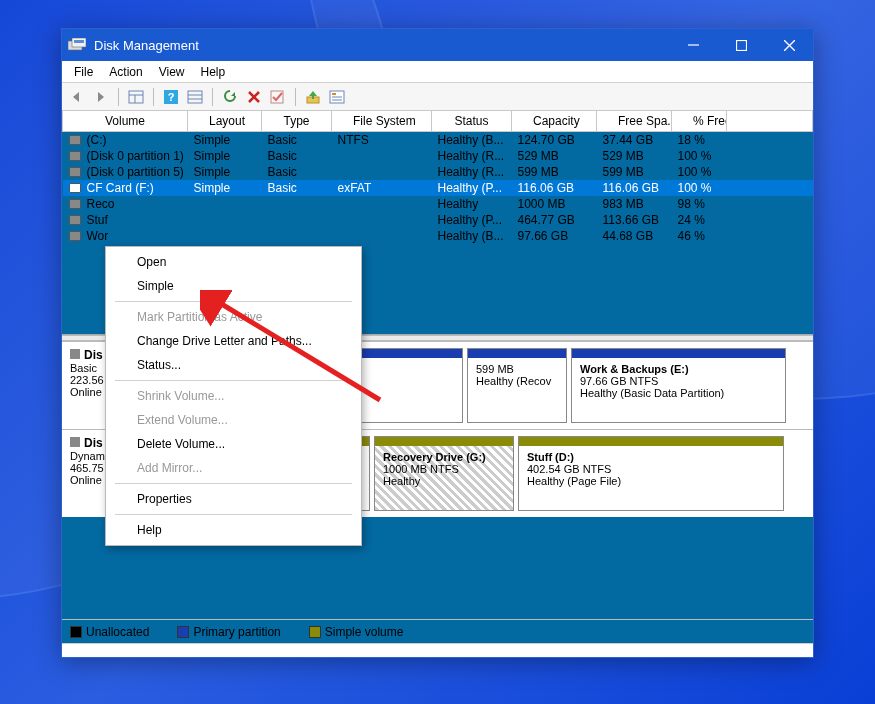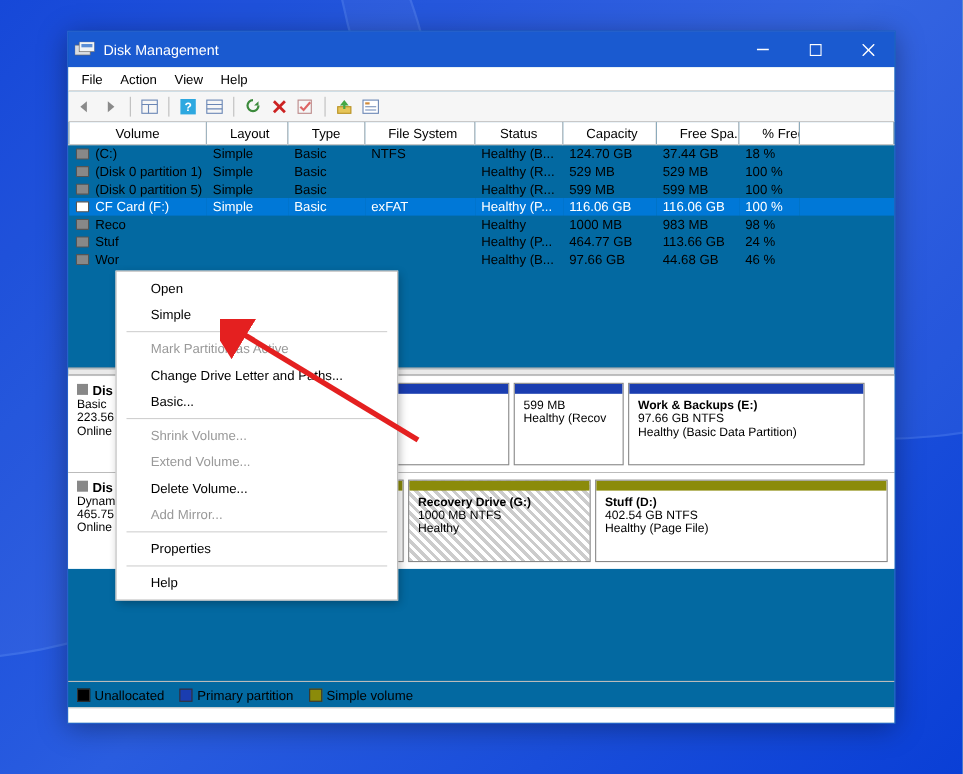--- a/index.html
+++ b/index.html
@@ -30,21 +30,21 @@
   .arrow { position: absolute; left: 200px; top: 290px; z-index: 60; pointer-events: none; }
   .disk-area { flex: 0 0 auto; background: #fff; }
   .disk-row { display: flex; height: 88px; border-top: 1px solid #bbb; }
   .disk-hdr { width: 90px; border-right: 1px solid #bbb; padding: 6px 8px; background: #fff; }
   .disk-hdr b { font-size: 12px; }
   .disk-hdr div { font-size: 11px; }
   .part-strip { flex: 1; display: flex; padding: 6px; gap: 4px; background: #fff; }
   .part { border: 1px solid #888; position: relative; padding: 14px 8px 4px 8px; font-size: 11px; overflow: hidden; }
   .part .ptop { position: absolute; left: 0; right: 0; top: 0; height: 9px; }
   .part b { font-size: 11px; }
-  .legend { height: 24px; border-top: 1px solid #bbb; display: flex; align-items: center; gap: 14px; padding-left: 8px; font-size: 12px; }
+  .legend { height: 24px; border-top: 1px solid #bbb; display: flex; align-items: center; gap: 28px; padding-left: 8px; font-size: 12px; }
   .sq { width: 12px; height: 12px; display: inline-block; margin-right: 4px; vertical-align: -2px; border: 1px solid #333; }
   .spacer { flex: 1; }
   .sep-bar { height: 6px; background: #eaeaea; border-top: 1px solid #bbb; border-bottom: 1px solid #bbb; }
   .hatch { background-image: repeating-linear-gradient(45deg,#ccc 0 3px,#fff 3px 6px); }
 </style>
 </head>
 <body>
 
 <div class="decor" style="width:900px;height:900px;left:-500px;top:-300px;border:2px solid rgba(120,170,255,.2);"></div>
 <div class="decor" style="width:1000px;height:1000px;left:300px;top:-600px;border:2px solid rgba(120,170,255,.2);"></div>
@@ -279,21 +279,21 @@
       </div>
       <div class="disk-row">
         <div class="disk-hdr">
           <div style="font-size:11px"><span style="display:inline-block;width:10px;height:10px;background:#888;margin-right:4px;"></span><b>Dis</b></div>
           <div>Dynamic</div>
           <div>465.75 GB</div>
           <div>Online</div>
         </div>
         <div class="part-strip">
           <div class="part" style="width: 212px;"><div class="ptop" style="background:#8b8b0a"></div><b>Stuff  (D:)</b><br>62.23 GB NTFS<br>Healthy (Page File)</div>
-          <div class="part hatch" style="width: 166px;"><div class="ptop" style="background:#8b8b0a"></div><b>Recovery Drive  (G:)</b><br>1000 MB NTFS<br>Healthy</div>
+          <div class="part hatch" style="width: 140px;"><div class="ptop" style="background:#8b8b0a"></div><b>Recovery Drive  (G:)</b><br>1000 MB NTFS<br>Healthy</div>
           <div class="part" style="width: 266px;"><div class="ptop" style="background:#8b8b0a"></div><b>Stuff  (D:)</b><br>402.54 GB NTFS<br>Healthy (Page File)</div>
         </div>
       </div>
     </div>
 
   <div class="spacer"></div>
 
   <div class="legend">
     <span><span class="sq" id="sq-unalloc" style="background: rgb(0, 0, 0);"></span><span>Unallocated</span></span>
     <span><span class="sq" id="sq-primary" style="background: rgb(26, 61, 176);"></span><span>Primary partition</span></span>
@@ -302,21 +302,21 @@
   <div style="height:14px;background:#fff;border-top:1px solid #ccc;"></div>
 
 </div>
 
 <div class="context-menu" id="ctx">
     <div class="ctx-item">Open</div>
     <div class="ctx-item">Simple</div>
     <div class="ctx-sep"></div>
     <div class="ctx-item disabled">Mark Partition as Active</div>
     <div class="ctx-item">Change Drive Letter and Paths...</div>
-    <div class="ctx-item">Basic...</div>
+    <div class="ctx-item">Status...</div>
     <div class="ctx-sep"></div>
     <div class="ctx-item disabled">Shrink Volume...</div>
     <div class="ctx-item disabled">Extend Volume...</div>
     <div class="ctx-item">Delete Volume...</div>
     <div class="ctx-item disabled">Add Mirror...</div>
     <div class="ctx-sep"></div>
     <div class="ctx-item">Properties</div>
     <div class="ctx-sep"></div>
     <div class="ctx-item">Help</div>
   </div>

